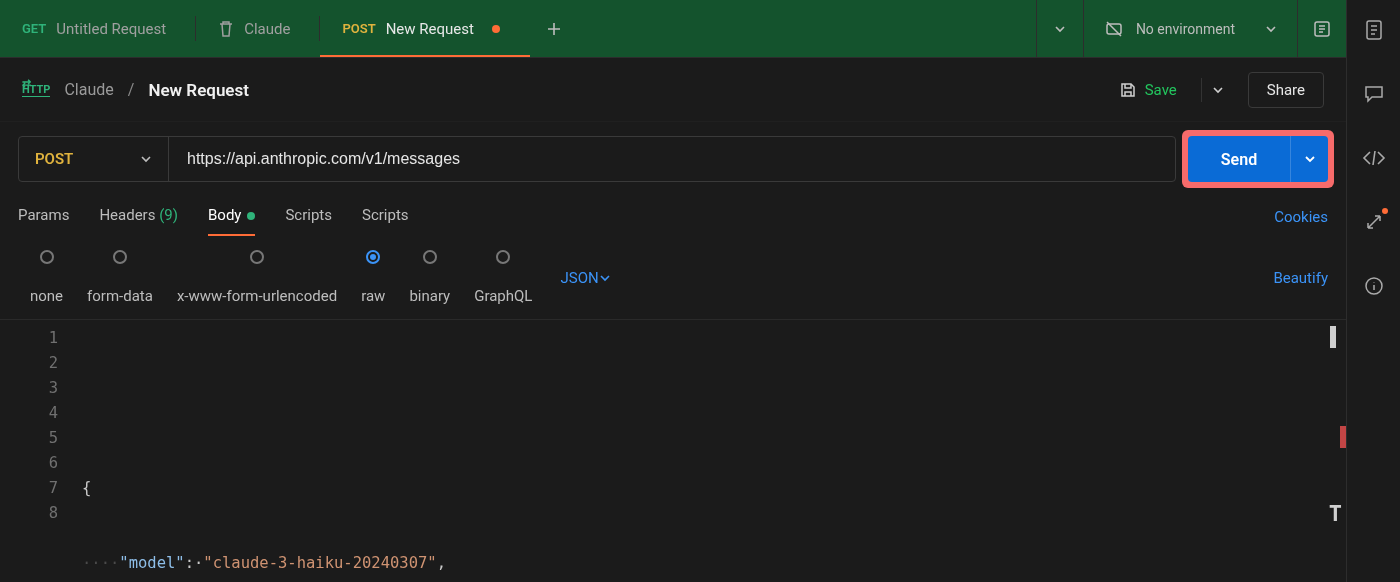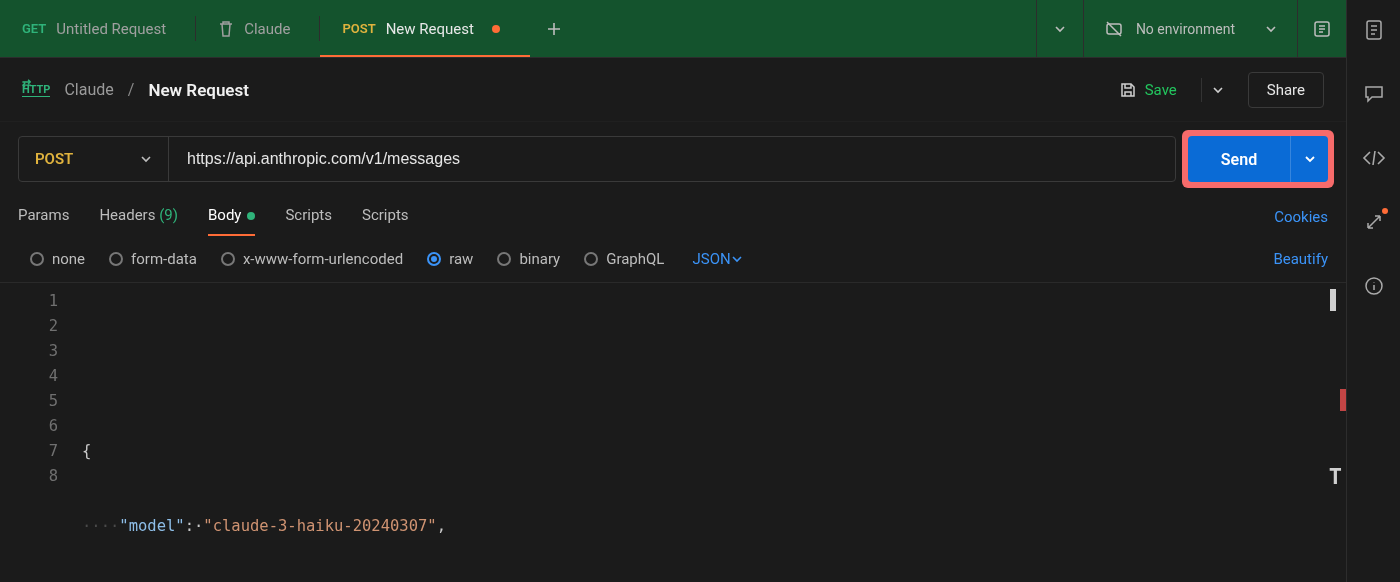--- a/index.html
+++ b/index.html
@@ -54,21 +54,21 @@
   .reqtab { padding:8px 0 12px 0; cursor:pointer; position:relative; }
   .reqtab.active { color:#fff; }
   .reqtab.active::after { content:""; position:absolute; left:0; right:0; bottom:0; height:2px; background:#ff6c37; }
   .hdr-count { color:#2fb37a; }
   .body-dot { display:inline-block; width:8px; height:8px; border-radius:50%; background:#2fb37a; margin-left:6px; vertical-align:middle; }
   .reqtabs-spacer { flex:1; }
   .cookies-link { color:#3b93f7; cursor:pointer; }
 
   
   .bodytype-row { display:flex; align-items:center; gap:24px; padding:14px 18px 14px 30px; font-size:15px; color:#bdbdbd; }
-  .radio { display:flex; align-items:center; gap:8px; cursor:pointer; }
+  .radio { display:flex; align-items:center; gap:23px; cursor:pointer;flex-direction:column; }
   .radio-circle { width:14px; height:14px; border-radius:50%; border:2px solid #777; display:inline-block; position:relative; }
   .radio.checked .radio-circle { border-color:#3b93f7; }
   .radio.checked .radio-circle::after { content:""; position:absolute; inset:2px; background:#3b93f7; border-radius:50%; }
   .bodytype-format { color:#3b93f7; display:flex; align-items:center; gap:0; cursor:pointer; margin-left:4px; }
   .bodytype-spacer { flex:1; }
   .beautify-link { color:#3b93f7; cursor:pointer; }
 
   
   .editor { flex:1; display:flex; font-family: "Menlo","Consolas",monospace; font-size:15.5px; line-height:25px; border-top:1px solid #2a2a2a; position:relative; min-height:0; }
   .gutter { width:72px; background:#1b1b1b; color:#707070; text-align:right; padding:6px 14px 0 0; user-select:none; }

